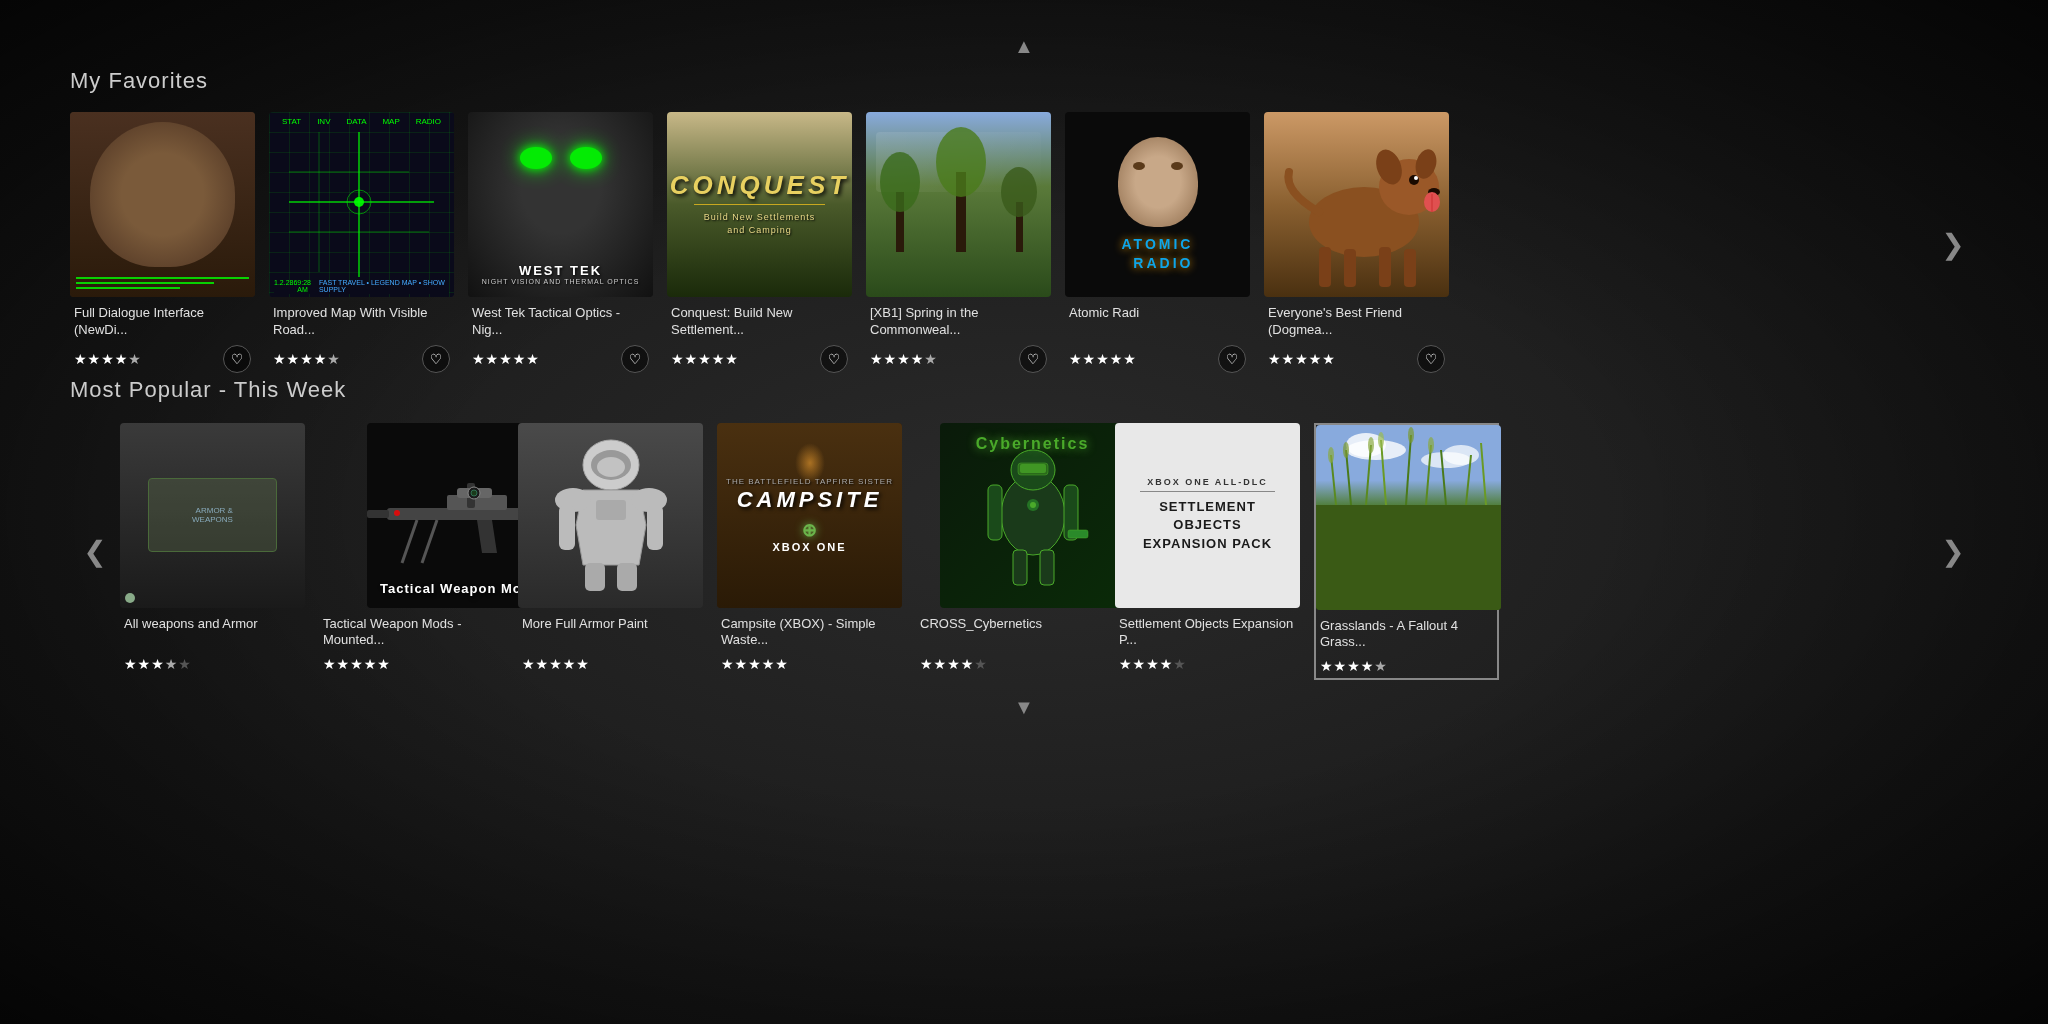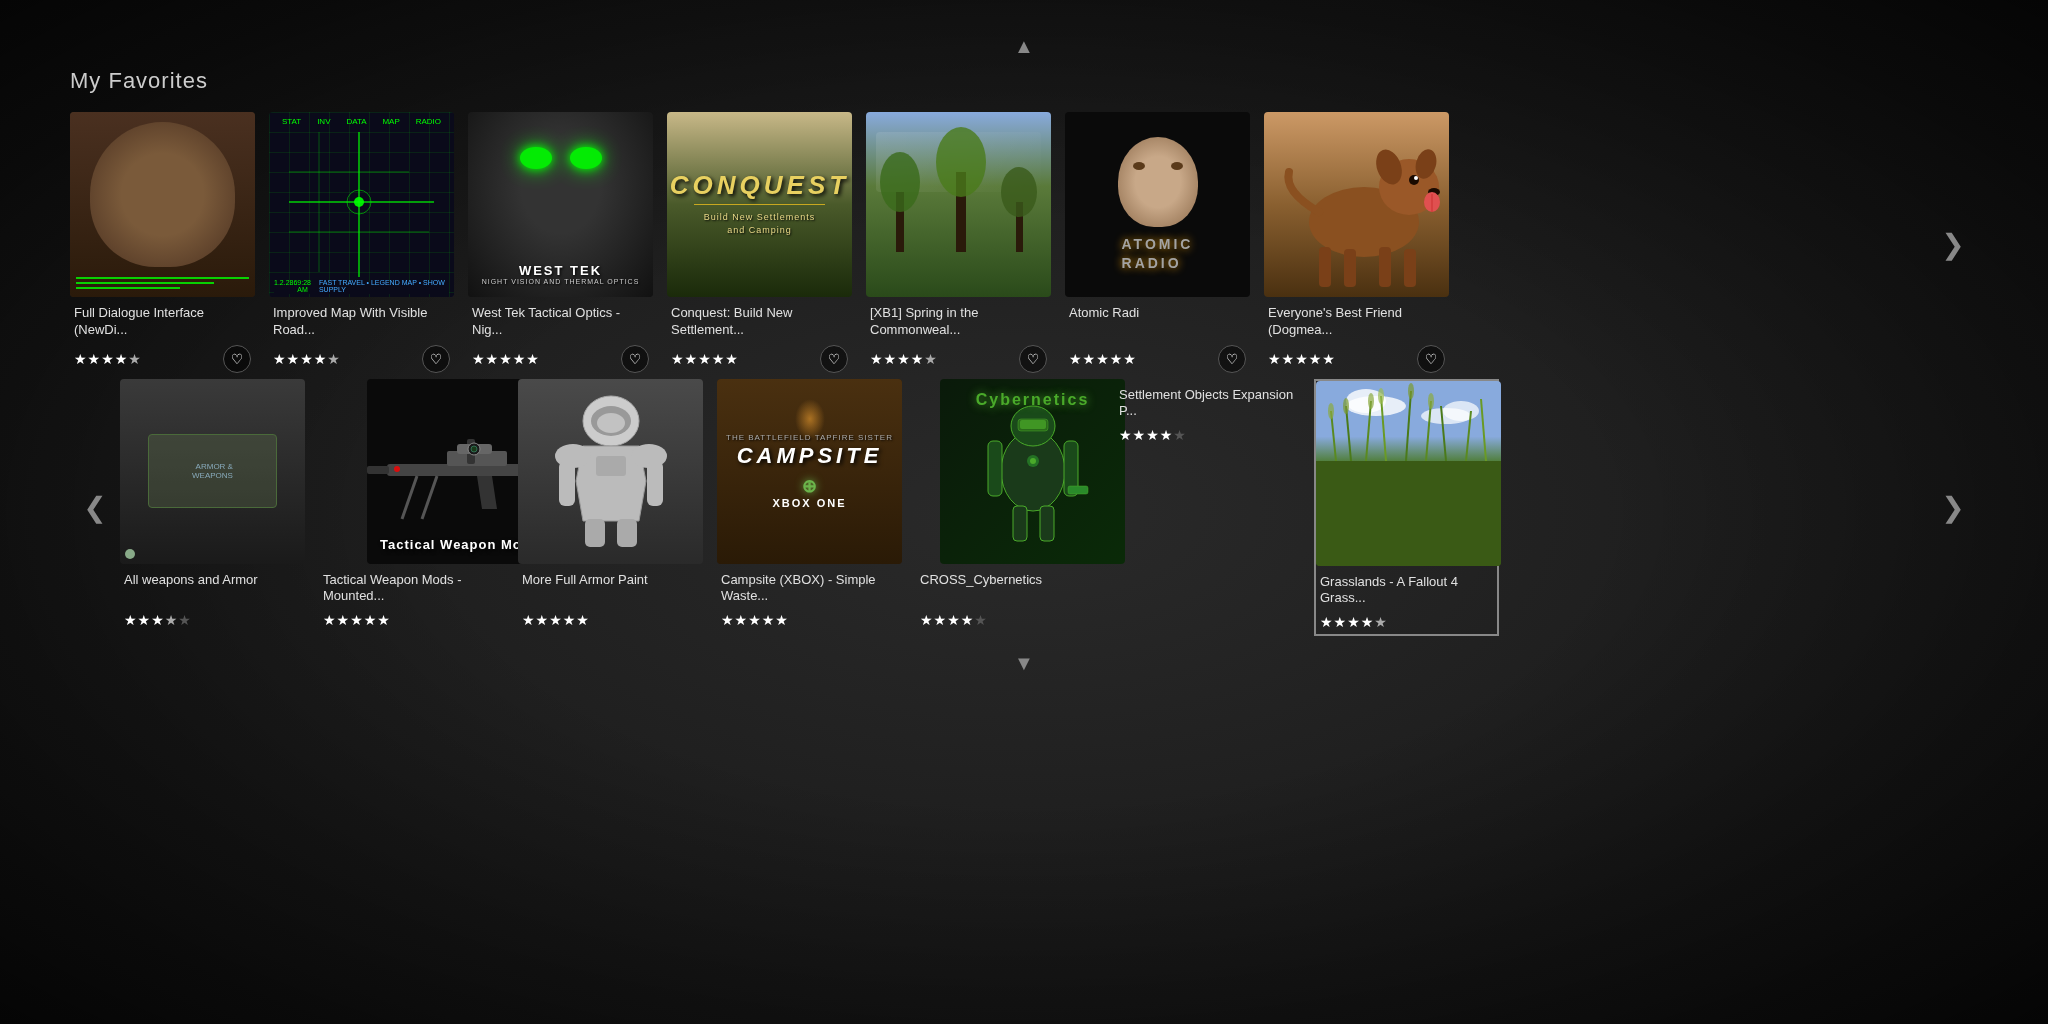--- a/index.html
+++ b/index.html
@@ -370,21 +370,21 @@
       </div>
 
       <div class="card card-6">
         <div class="card-image" style="background:#111;overflow:hidden;">
           <div style="width:100%;height:100%;background:#0a0a0a;display:flex;flex-direction:column;align-items:center;justify-content:center;">
 
             <div style="width:80px;height:90px;background:radial-gradient(ellipse, #c8a888 40%, #8a6848 100%);border-radius:50% 50% 45% 45%;margin-bottom:8px;position:relative;">
               <div style="position:absolute;top:25px;left:15px;width:12px;height:8px;background:#5a3a1a;border-radius:50%;"></div>
               <div style="position:absolute;top:25px;right:15px;width:12px;height:8px;background:#5a3a1a;border-radius:50%;"></div>
             </div>
-            <div style="font-size:14px;font-weight:900;color:#a3a3a3;letter-spacing:3px;text-shadow:0 0 8px #f0a000;text-align:left;line-height:1.3;">ATOMIC<br>RADIO</div>
+            <div style="font-size:14px;font-weight:900;color:#0ea5e9;letter-spacing:3px;text-shadow:0 0 8px #f0a000;text-align:right;line-height:1.3;">ATOMIC<br>RADIO</div>
           </div>
         </div>
         <div class="card-label-bar">
           <div class="card-name">Atomic Radi</div>
           <div class="card-meta">
             <div class="stars">
               <span class="star">★</span>
               <span class="star">★</span>
               <span class="star">★</span>
               <span class="star">★</span>
@@ -438,20 +438,21 @@
             <div class="heart-btn">♡</div>
           </div>
         </div>
       </div>
 
     </div>
 
     <div style="width:50px;display:flex;align-items:center;justify-content:center;height:260px;cursor:pointer;color:#888;font-size:28px;">❯</div>
   </div>
 
+  <div class="section-title">Most Popular - This Week</div>
 
   <div class="cards-row-with-arrows">
 
     <div style="width:50px;display:flex;align-items:center;justify-content:center;height:260px;cursor:pointer;color:#888;font-size:28px;">❮</div>
 
     <div class="cards-inner">
 
       <div class="card card-p1">
         <div class="card-image" style="overflow:hidden;background:#222;">
           <div style="width:100%;height:100%;background:linear-gradient(180deg,#3a3a3a 0%,#1a1a1a 100%);">
@@ -622,20 +623,27 @@
               <span class="star">★</span>
               <span class="star">★</span>
               <span class="star">★</span>
               <span class="star empty">★</span>
             </div>
           </div>
         </div>
       </div>
 
       <div class="card card-p6">
+        <div class="card-image" style="background:#eee;overflow:hidden;">
+          <div style="width:100%;height:100%;background:#e8e8e8;display:flex;flex-direction:column;align-items:center;justify-content:center;padding:8px;text-align:center;">
+            <div style="font-size:9px;font-weight:700;color:#333;letter-spacing:2px;margin-bottom:4px;">XBOX ONE  ALL-DLC</div>
+            <div style="width:80%;height:1px;background:#888;margin-bottom:6px;"></div>
+            <div style="font-size:13px;font-weight:900;color:#1a1a1a;letter-spacing:1px;text-transform:uppercase;line-height:1.4;">SETTLEMENT<br>OBJECTS<br>EXPANSION PACK</div>
+          </div>
+        </div>
         <div class="card-label-bar">
           <div class="card-name">Settlement Objects Expansion P...</div>
           <div class="card-meta">
             <div class="stars">
               <span class="star">★</span>
               <span class="star">★</span>
               <span class="star">★</span>
               <span class="star">★</span>
               <span class="star empty">★</span>
             </div>

